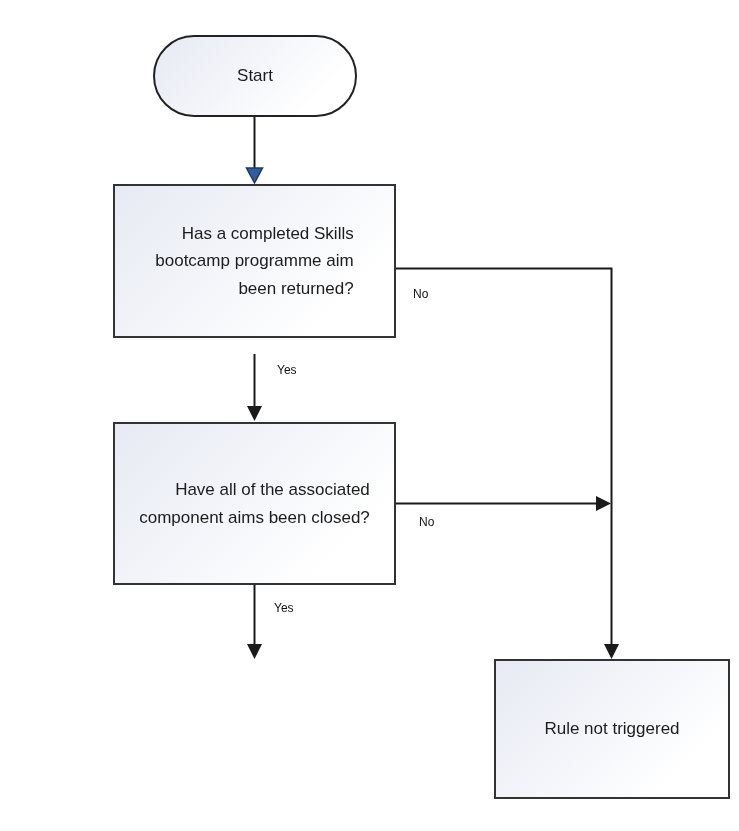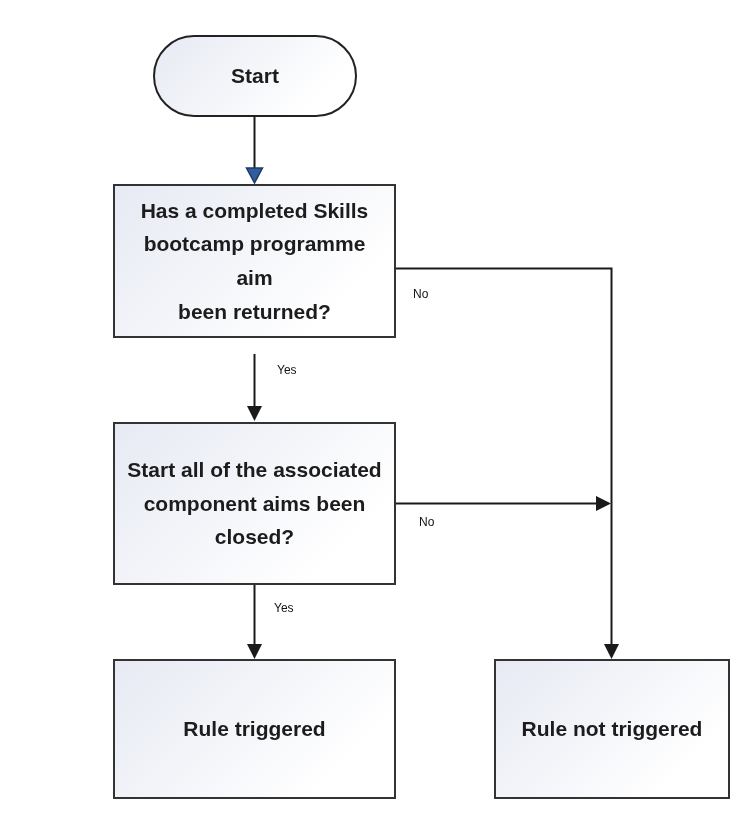--- a/index.html
+++ b/index.html
@@ -22,29 +22,28 @@
     fill: none;
   }
   .arrow-black { fill: #1a1a1a; stroke: none; }
   .arrow-blue  { stroke: #1f3864; stroke-width: 1.5; }
   .node {
     position: absolute;
     box-sizing: border-box;
     display: flex;
     align-items: center;
     justify-content: center;
-    text-align: center;
+    text-align: right;
     background: linear-gradient(135deg, #e7eaf3 0%, #f2f4f9 40%, #ffffff 80%);
     border: 2px solid #333333;
     color: #1c1c1c;
-    font-size: 21px;
+    font-size: 17px;
     line-height: 1.6;
     white-space: pre-line;
     padding: 4px 8px;
-    font-weight: bold;
   }
   .node-start {
     border-radius: 41px;
     border-color: #222222;
   }
   #node-q1  { left: 113px; top: 184px; width: 283px; height: 154px; }
   #node-q2  { left: 113px; top: 422px; width: 283px; height: 163px; }
   #node-rt  { left: 113px; top: 659px; width: 283px; height: 140px; }
   #node-rnt { left: 494px; top: 659px; width: 236px; height: 140px; }
   #node-start { left: 153px; top: 35px; width: 204px; height: 82px; }
@@ -92,24 +91,23 @@
       <polygon class="arrow-black" points="247,644 262,644 254.5,659"></polygon>
     </g>
   </svg>
 
   <div class="node node-start" id="node-start">Start</div>
 
   <div class="node" id="node-q1">Has a completed Skills
 bootcamp programme aim
 been returned?</div>
 
-  <div class="node" id="node-q2">Start all of the associated
+  <div class="node" id="node-q2">Have all of the associated
 component aims been closed?</div>
 
-  <div class="node" id="node-rt">Rule triggered</div>
 
   <div class="node" id="node-rnt">Rule not triggered</div>
 
   <div class="edge-label" id="label-no1">No</div>
 
   <div class="edge-label" id="label-yes1">Yes</div>
 
   <div class="edge-label" id="label-no2">No</div>
 
   <div class="edge-label" id="label-yes2">Yes</div>

